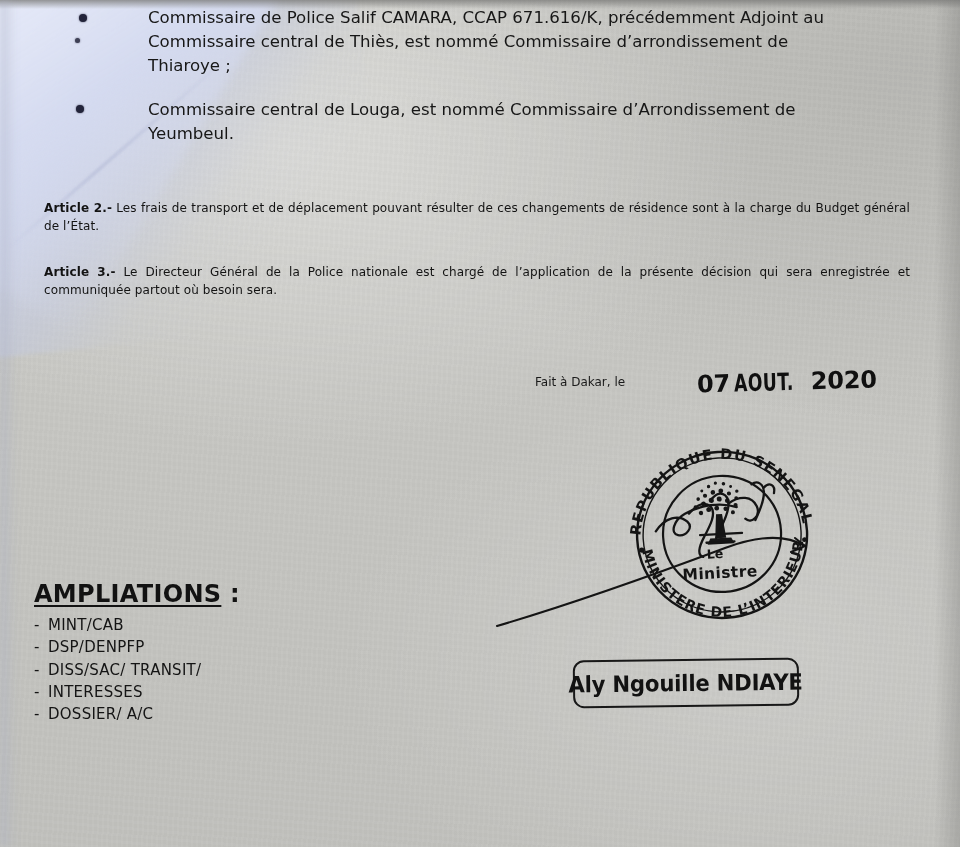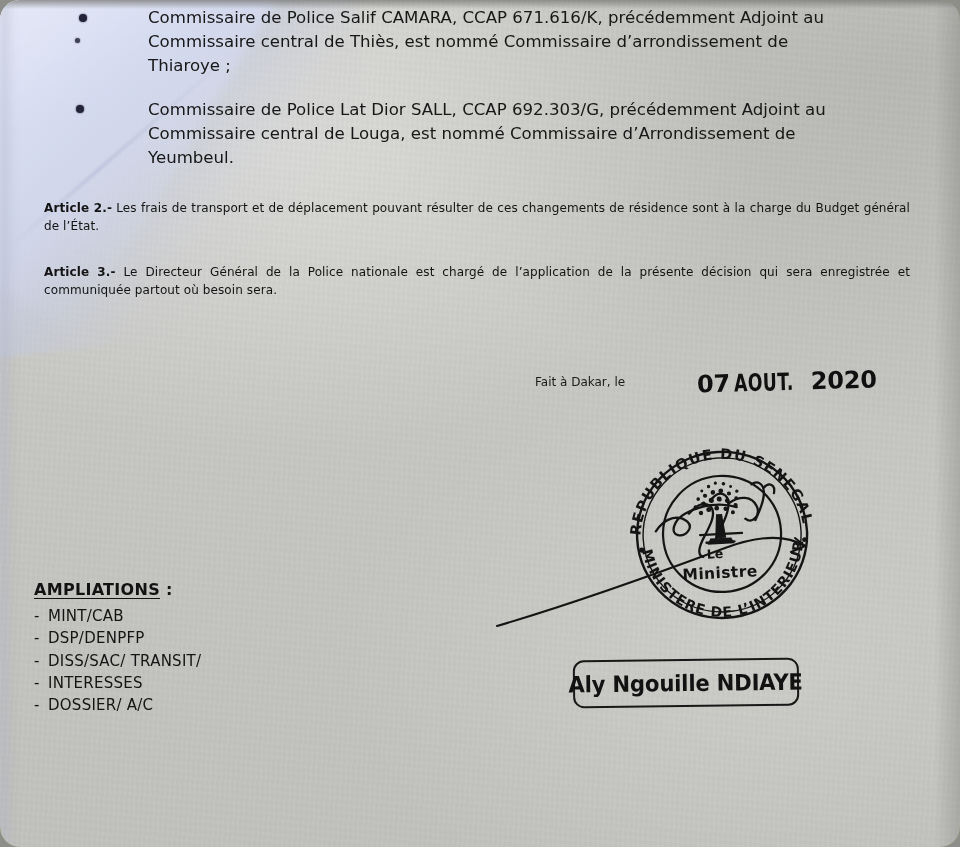--- a/index.html
+++ b/index.html
@@ -8,21 +8,20 @@
     background: #8d8d8a;
   }
   #page {
     position: relative;
     width: 960px;
     height: 847px;
     overflow: hidden;
     background: #4d7c0f;
     font-family: "DejaVu Sans", sans-serif;
     color: #171717;
-    border-radius: 20px;
   }
   
   #paper-base {
     position: absolute;
     inset: 0;
     background:
       radial-gradient(ellipse 70% 50% at 30% 18%, rgba(255,255,255,0.30), rgba(255,255,255,0) 70%),
       radial-gradient(ellipse 60% 45% at 78% 78%, rgba(255,255,255,0.16), rgba(255,255,255,0) 72%),
       radial-gradient(ellipse 80% 60% at 95% 8%, rgba(140,140,136,0.30), rgba(0,0,0,0) 70%),
       linear-gradient(176deg, #cfcfcb 0%, #cacac6 28%, #c6c6c2 62%, #c2c2be 100%);
@@ -184,21 +183,21 @@
     letter-spacing: -0.2px;
     display: inline-block;
     transform: scaleX(.94);
     white-space: nowrap;
   }
 
   
   #ampliations { position: absolute; left: 34px; top: 580px; }
   #ampliations-title {
     font-weight: bold;
-    font-size: 16px;
+    font-size: 24px;
     color: #121212;
     letter-spacing: .3px;
   }
   #ampliations-title .u { text-decoration: underline; text-underline-offset: 2.5px; }
   .ampliation-item {
     font-size: 15px;
     color: #141414;
     line-height: 1.49;
     letter-spacing: .25px;
     white-space: nowrap;
@@ -233,21 +232,20 @@
     <div class="bullet-body" style="top:6px;">
       <div>Commissaire de Police Salif CAMARA, CCAP 671.616/K, précédemment Adjoint au</div>
       <div>Commissaire central de Thiès, est nommé Commissaire d’arrondissement de</div>
       <div class="last-line">Thiaroye ;</div>
     </div>
   </div>
 
   <div class="bullet-item" style="top:98px;left:0;width:960px;height:86px;">
     <span class="bullet-dot" style="left:76px; top:7px;"></span>
     <div class="bullet-body" style="top:0;">
-      <div>Commissaire de Police Lat Dior SALL, CCAP 692.303/G, précédemment Adjoint au</div>
       <div>Commissaire central de Louga, est nommé Commissaire d’Arrondissement de</div>
       <div class="last-line">Yeumbeul.</div>
     </div>
   </div>
 
   <div class="doc-text article" style="top:192px;">
     <b>Article 2</b><b>.-</b><span> Les frais de transport et de déplacement pouvant résulter de ces changements de résidence sont à la charge du Budget général de l’État.</span>
   </div>
 
   <div class="doc-text article" style="top:256px;">

